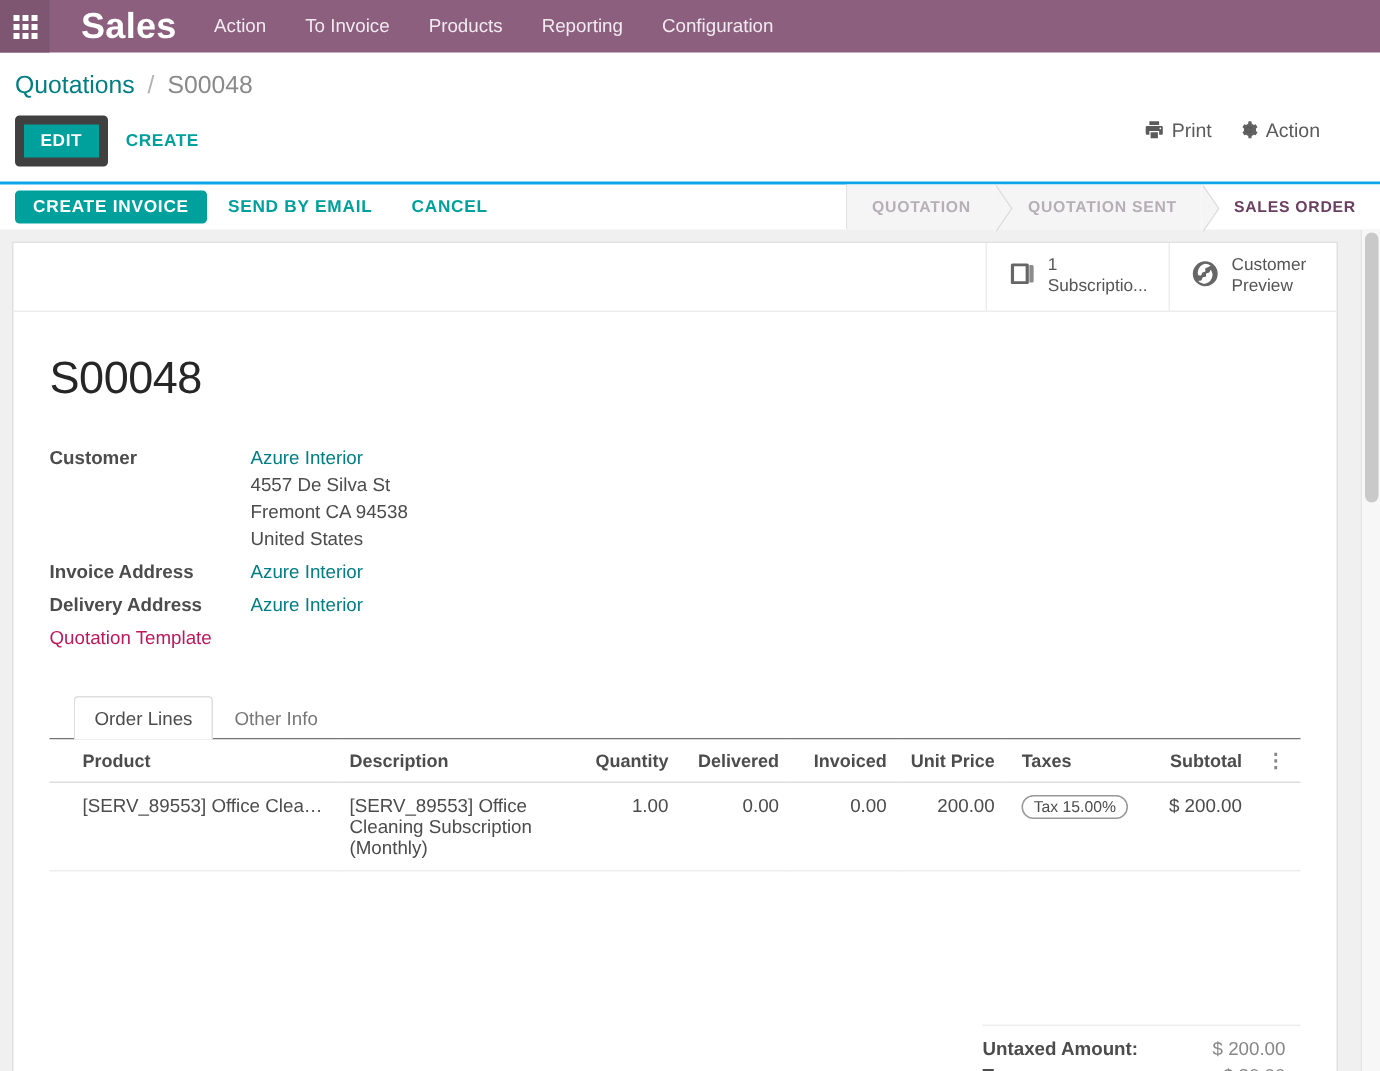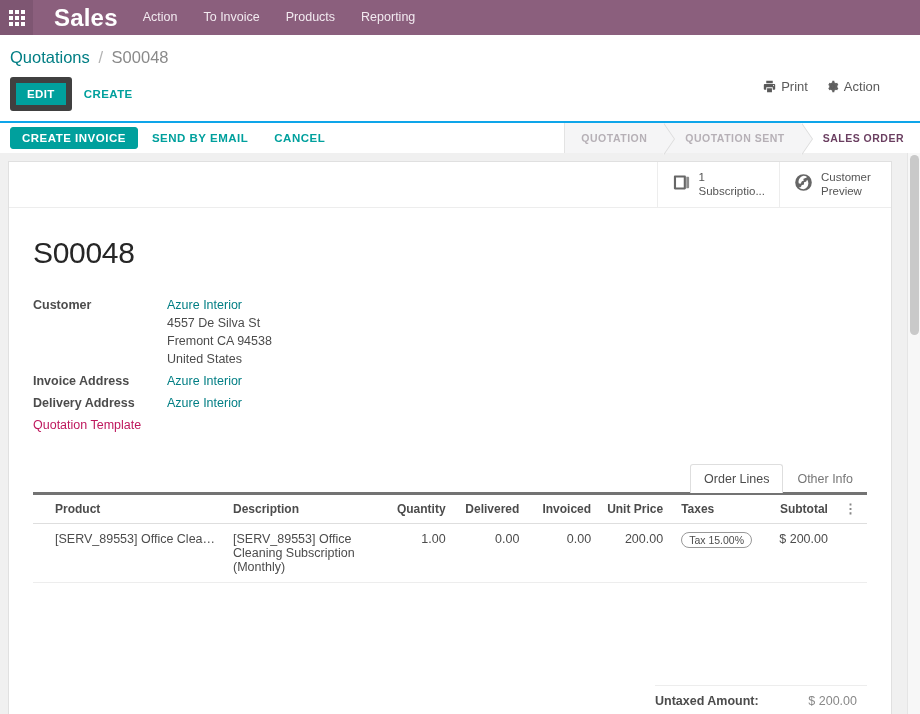--- a/index.html
+++ b/index.html
@@ -174,21 +174,21 @@
     width: 134px; flex-shrink: 0;
     font-size: 12.5px; font-weight: bold; color: #4c4c4c;
   }
   .field-label.empty { font-weight: normal; color: #be185d; }
   .field-value { font-size: 12.5px; color: #4c4c4c; }
   .field-value .link { color: #017e84; cursor: pointer; display: block; }
   .field-value .line { display: block; color: #4c4c4c; }
 
   
   .notebook { margin: 26px 0 0 0; }
-  .tabs { display: flex; padding-left: 16px; border-bottom: 3px solid #737373; justify-content: flex-end; }
+  .tabs { display: flex; padding-left: 16px; border-bottom: 1px solid #737373; }
   .tab {
     font-size: 12.5px; color: #777;
     padding: 7px 13px; cursor: pointer;
     border: 1px solid transparent; border-bottom: none;
     margin-bottom: -1px; border-radius: 3px 3px 0 0;
   }
   .tab.active {
     color: #4c4c4c; background: #ffffff;
     border-color: #dedede; border-bottom-color: #ffffff;
   }
@@ -256,20 +256,21 @@
         <i></i>
         <i></i>
     </span>
   </div>
   <div class="brand">Sales</div>
   <div class="nav-items">
     <div class="nav-item">Action</div>
     <div class="nav-item">To Invoice</div>
     <div class="nav-item">Products</div>
     <div class="nav-item">Reporting</div>
+    <div class="nav-item">Configuration</div>
   </div>
 </div>
 
 <div class="control-panel">
 
   <div class="breadcrumb-row">
     <span class="bc-link">Quotations</span>
     <span class="bc-sep">/</span>
     <span class="bc-current">S00048</span>
   </div>

